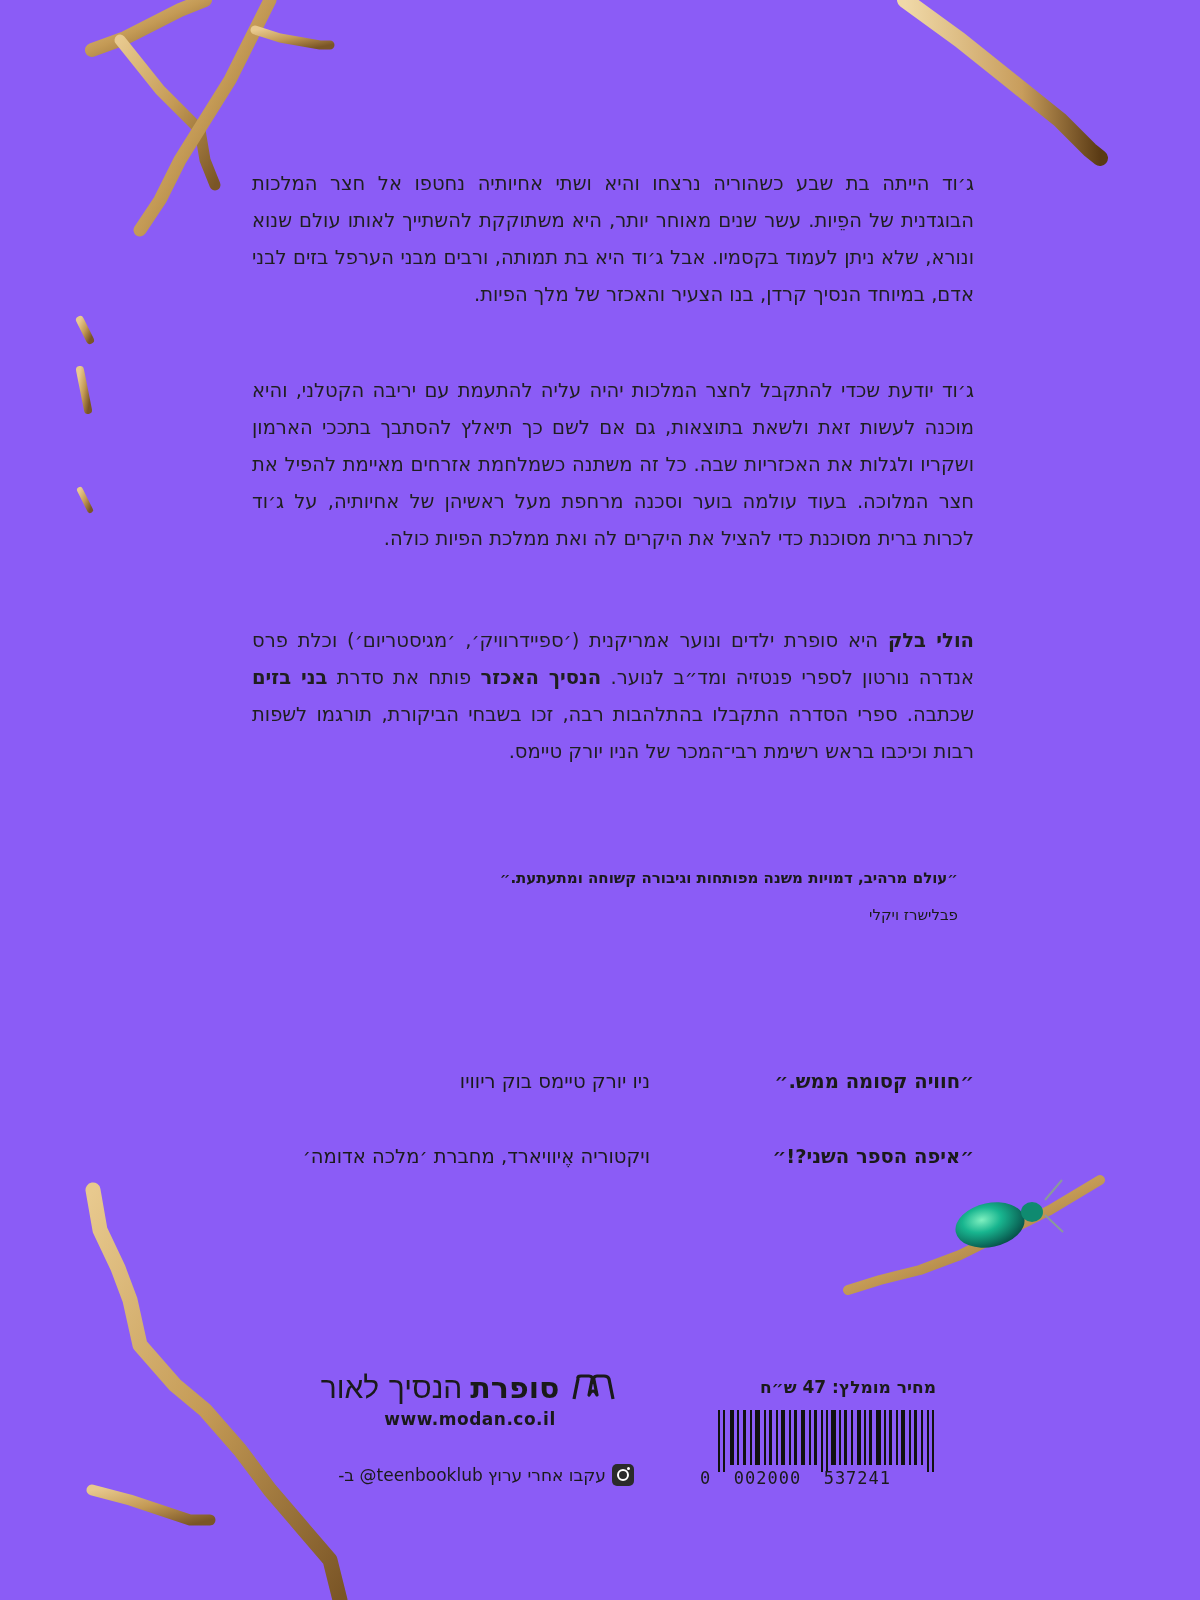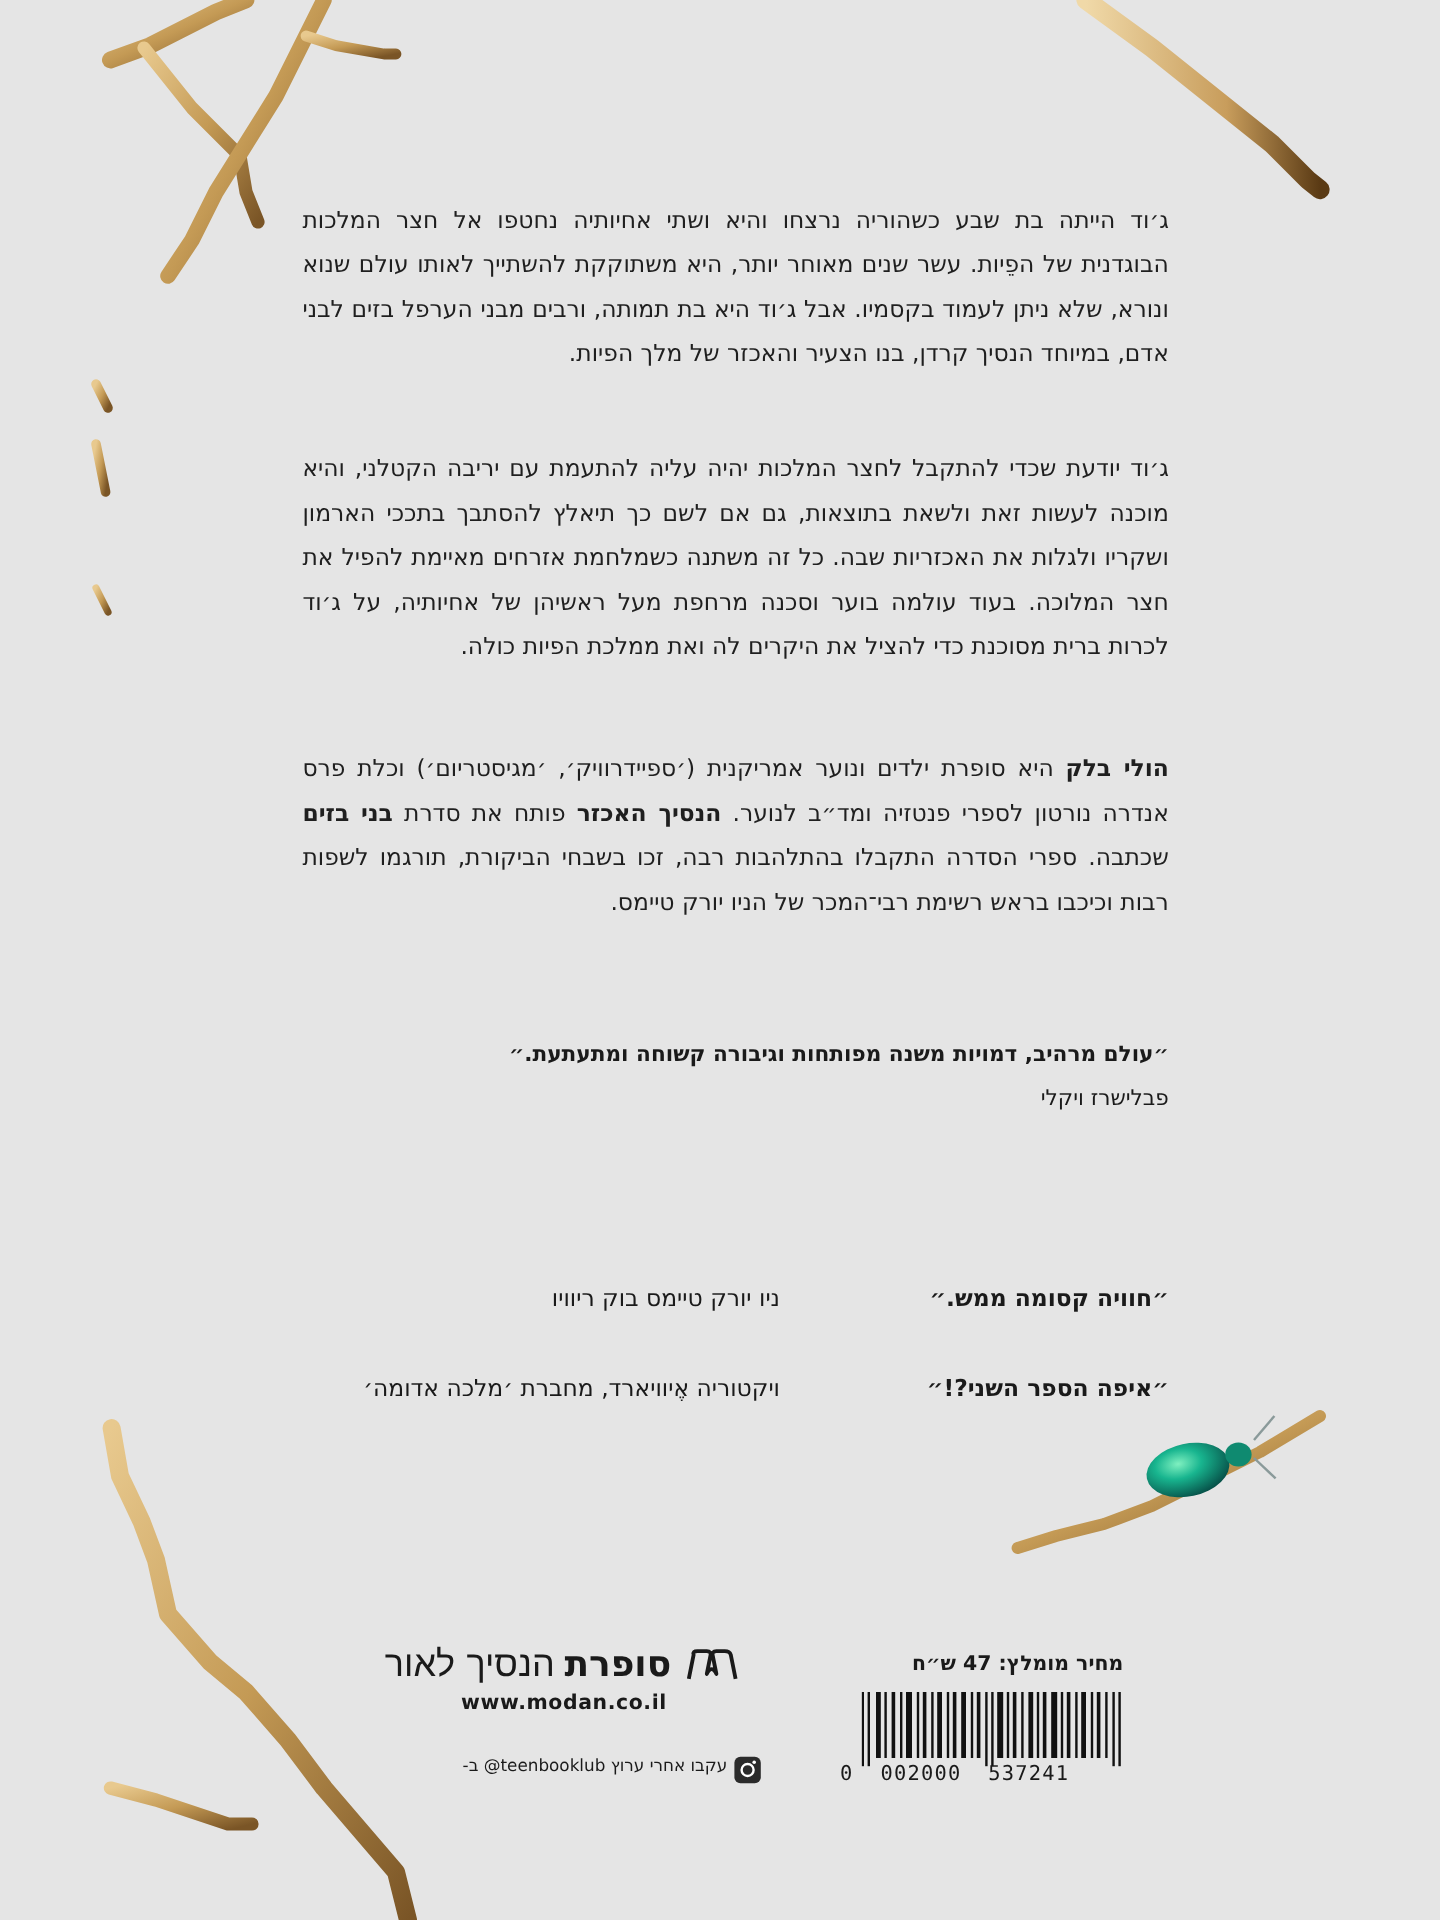--- a/index.html
+++ b/index.html
@@ -1,43 +1,43 @@
 <!DOCTYPE html>
 <html lang="he"><head>
 <meta charset="utf-8">
 <style>
   html, body { margin: 0; padding: 0; background: #ffffff; }
   body { width: 1200px; height: 1600px; position: relative; overflow: hidden;
          font-family: "DejaVu Sans", "Liberation Sans", sans-serif; color: #1a1a1a; }
-  .page { position: absolute; left: 0; top: 0; width: 1200px; height: 1600px; background: #e5e5e5; }
+  .page { position: absolute; left: 0; top: 0; width: 1200px; height: 1600px; background: #8b5cf6; }
   .deco { position: absolute; left: 0; top: 0; width: 1200px; height: 1600px; pointer-events: none; }
   .text-block { position: absolute; left: 252px; width: 722px; direction: rtl; text-align: justify;
                 font-size: 19.5px; line-height: 37px; color: #1f1f1f; }
   .text-block p { margin: 0; }
   #synopsis1 { top: 165px; }
   #synopsis2 { top: 372px; }
   #author-bio { top: 622px; }
   .text-block b { font-weight: 700; }
-  .quote { position: absolute; direction: rtl; width: 722px; left: 252px; font-size: 18px; line-height: 37px; }
+  .quote { position: absolute; direction: rtl; width: 722px; left: 236px; font-size: 15px; line-height: 37px; }
   .quote .q { font-weight: 700; }
   .quote .src { font-weight: 400; }
   #quote1 { top: 860px; }
   #quote2 { top: 964px; }
   .quote-row { position: absolute; left: 252px; width: 722px; direction: rtl; font-size: 19.5px; line-height: 37px; }
   .quote-row .q { position: absolute; right: 0; font-weight: 700; white-space: nowrap; }
   .quote-row .src { position: absolute; right: 324px; white-space: nowrap; }
   #quote3 { top: 1063px; height: 37px; }
   #quote4 { top: 1138px; height: 37px; }
 
   .publisher { position: absolute; left: 300px; top: 1370px; width: 340px; text-align: center; }
   .pub-line { direction: rtl; display: flex; justify-content: center; align-items: center; gap: 8px; }
   .pub-name { font-size: 30px; font-weight: 700; }
   .pub-sub { font-size: 30px; font-weight: 300; }
   .pub-url { font-family: "DejaVu Sans", sans-serif; font-weight: 700; font-size: 17px; letter-spacing: 0.5px; margin-top: 4px; }
-  .follow { position: absolute; left: 304px; top: 1464px; direction: rtl; display: flex; align-items: flex-start; gap: 6px; font-size: 14px; white-space: nowrap; width: 330px; justify-content: flex-end; flex-direction: row-reverse; }
+  .follow { position: absolute; left: 304px; top: 1464px; direction: rtl; display: flex; align-items: center; gap: 6px; font-size: 17px; white-space: nowrap; width: 330px; justify-content: flex-end; flex-direction: row-reverse; }
   .follow .txt { direction: rtl; }
   .ig { width: 22px; height: 22px; border-radius: 5px; background: #2b2b2b; position: relative; display: inline-block; }
   .ig::before { content: ""; position: absolute; left: 5px; top: 5px; width: 8px; height: 8px; border: 2px solid #fff; border-radius: 50%; }
   .ig::after { content: ""; position: absolute; right: 4px; top: 3px; width: 3px; height: 3px; background: #fff; border-radius: 50%; }
 
   .price { position: absolute; left: 736px; top: 1377px; width: 200px; direction: rtl; text-align: right; font-size: 17px; font-weight: 700; }
   .barcode { position: absolute; left: 718px; top: 1410px; width: 218px; height: 78px; }
   .barcode svg { display: block; }
   .barcode-digits { position: absolute; left: 700px; top: 1468px; width: 240px; font-family: "DejaVu Sans Mono", monospace; font-size: 17px; letter-spacing: 1px; color: #1a1a1a; }
 </style>

